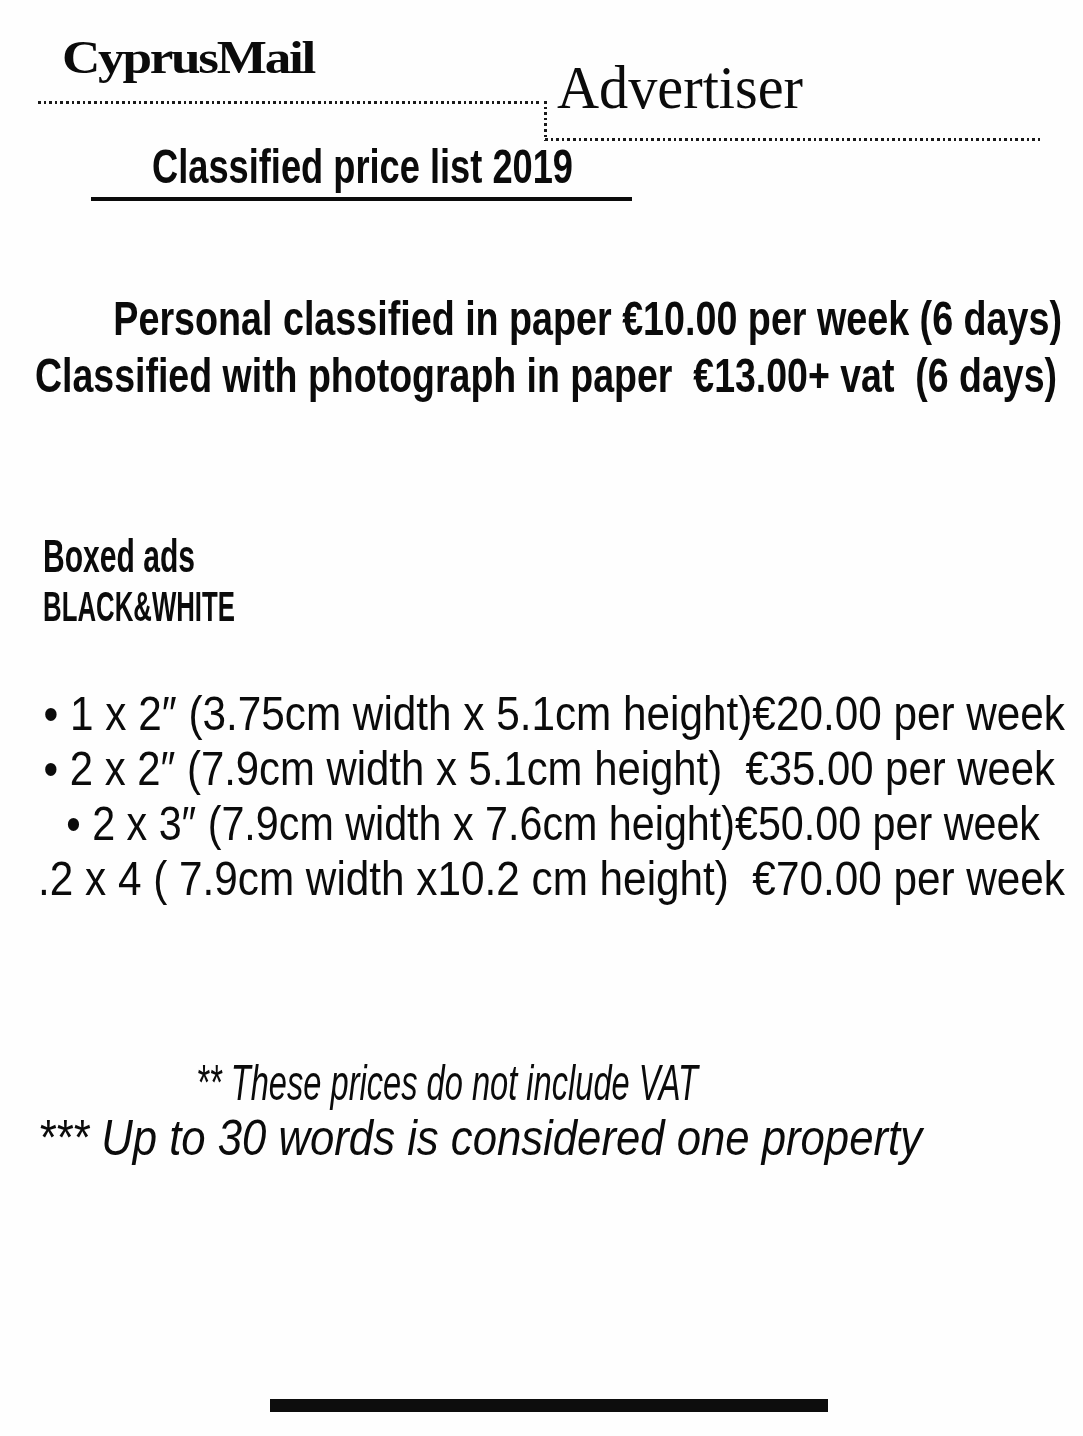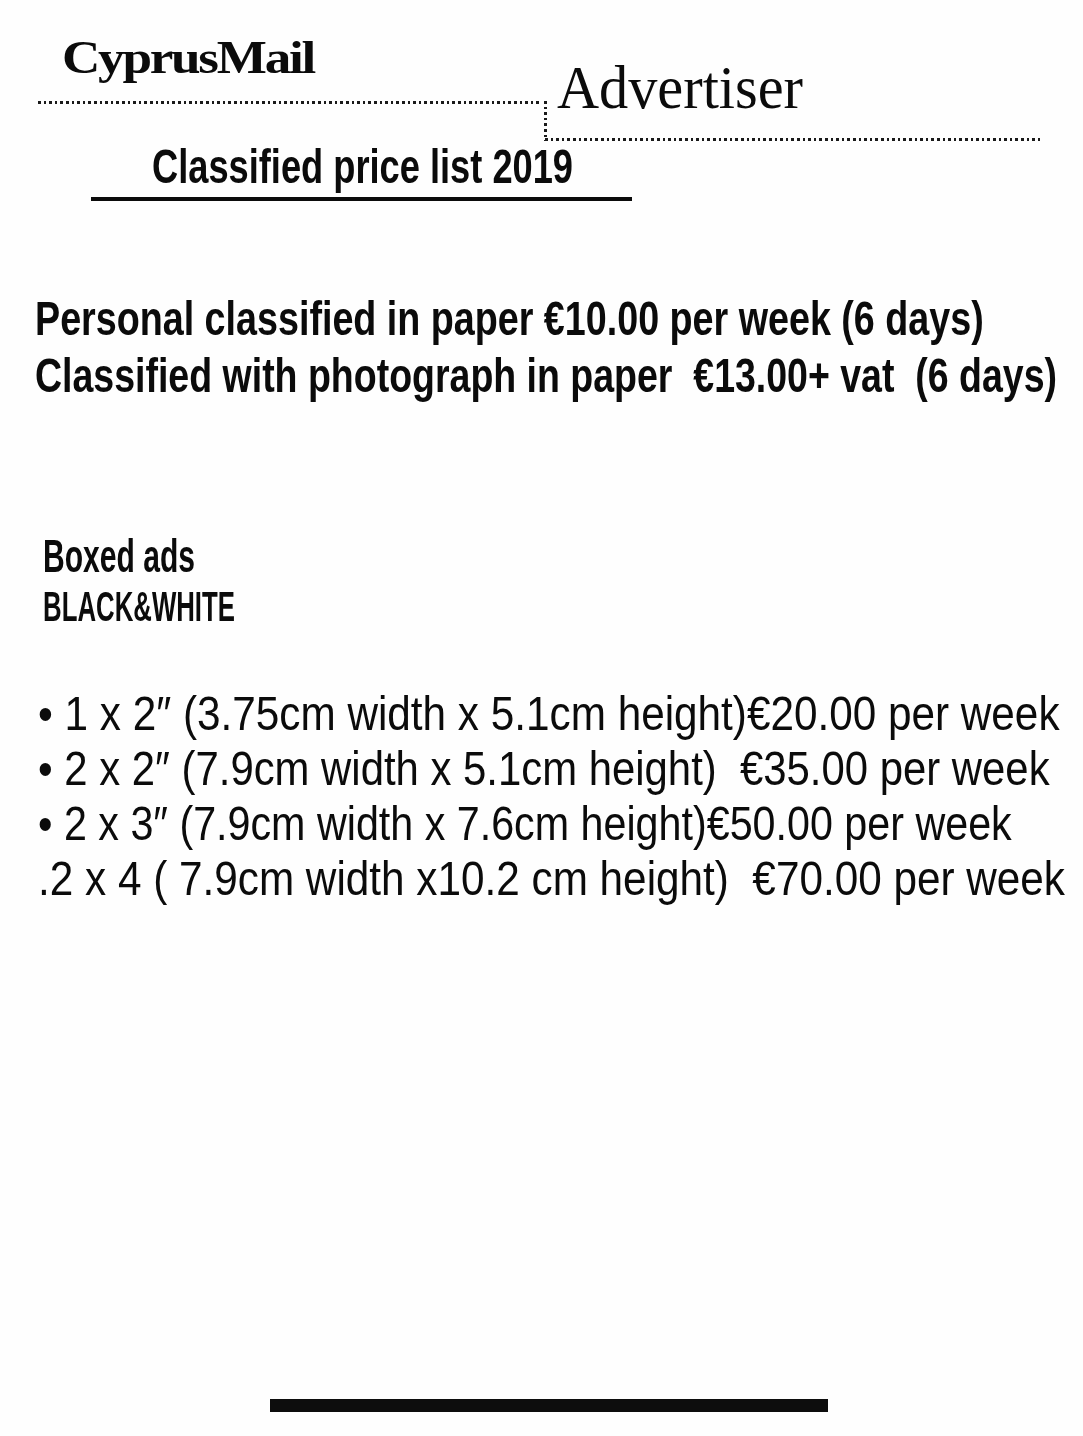--- a/index.html
+++ b/index.html
@@ -4,20 +4,21 @@
 <style>
   html, body { margin: 0; padding: 0; background: #ffffff; }
   .canvas {
     position: relative;
     width: 1083px;
     height: 1436px;
     background: #fefefe;
     overflow: hidden;
     color: #0b0b0b;
     font-family: "Liberation Sans", sans-serif;
+    text-align: right;
   }
   .abs { position: absolute; }
   .fit {
     display: inline-block;
     white-space: nowrap;
     transform-origin: 0 50%;
   }
   
   .logo {
     left: 62px; top: 34px;
@@ -121,16 +122,20 @@
 
   <h3 class="abs boxed-subheading fit" style="transform: scaleX(0.599854);">BLACK&amp;WHITE</h3>
 
   <section class="abs ad-list">
     <span class="ad-line fit" style="transform: scaleX(0.880848);">• 1 x 2″ (3.75cm width x 5.1cm height)€20.00 per week</span>
     <span class="ad-line fit" style="transform: scaleX(0.872271);">• 2 x 2″ (7.9cm width x 5.1cm height) &nbsp;€35.00 per week</span>
     <span class="ad-line fit" style="transform: scaleX(0.859406);">• 2 x 3″ (7.9cm width x 7.6cm height)€50.00 per week</span>
     <span class="ad-line fit" style="transform: scaleX(0.880848);">.2 x 4 ( 7.9cm width x10.2 cm height) &nbsp;€70.00 per week</span>
   </section>
 
+  <section class="abs notes">
+    <span class="note-line fit" style="transform: scaleX(0.652385);">** These prices do not include VAT</span>
+    <span class="note-line fit" style="transform: scaleX(0.873801);">*** Up to 30 words is considered one property</span>
+  </section>
 
   <div class="abs footer-bar"></div>
 
 </div>
 
 </body></html>

